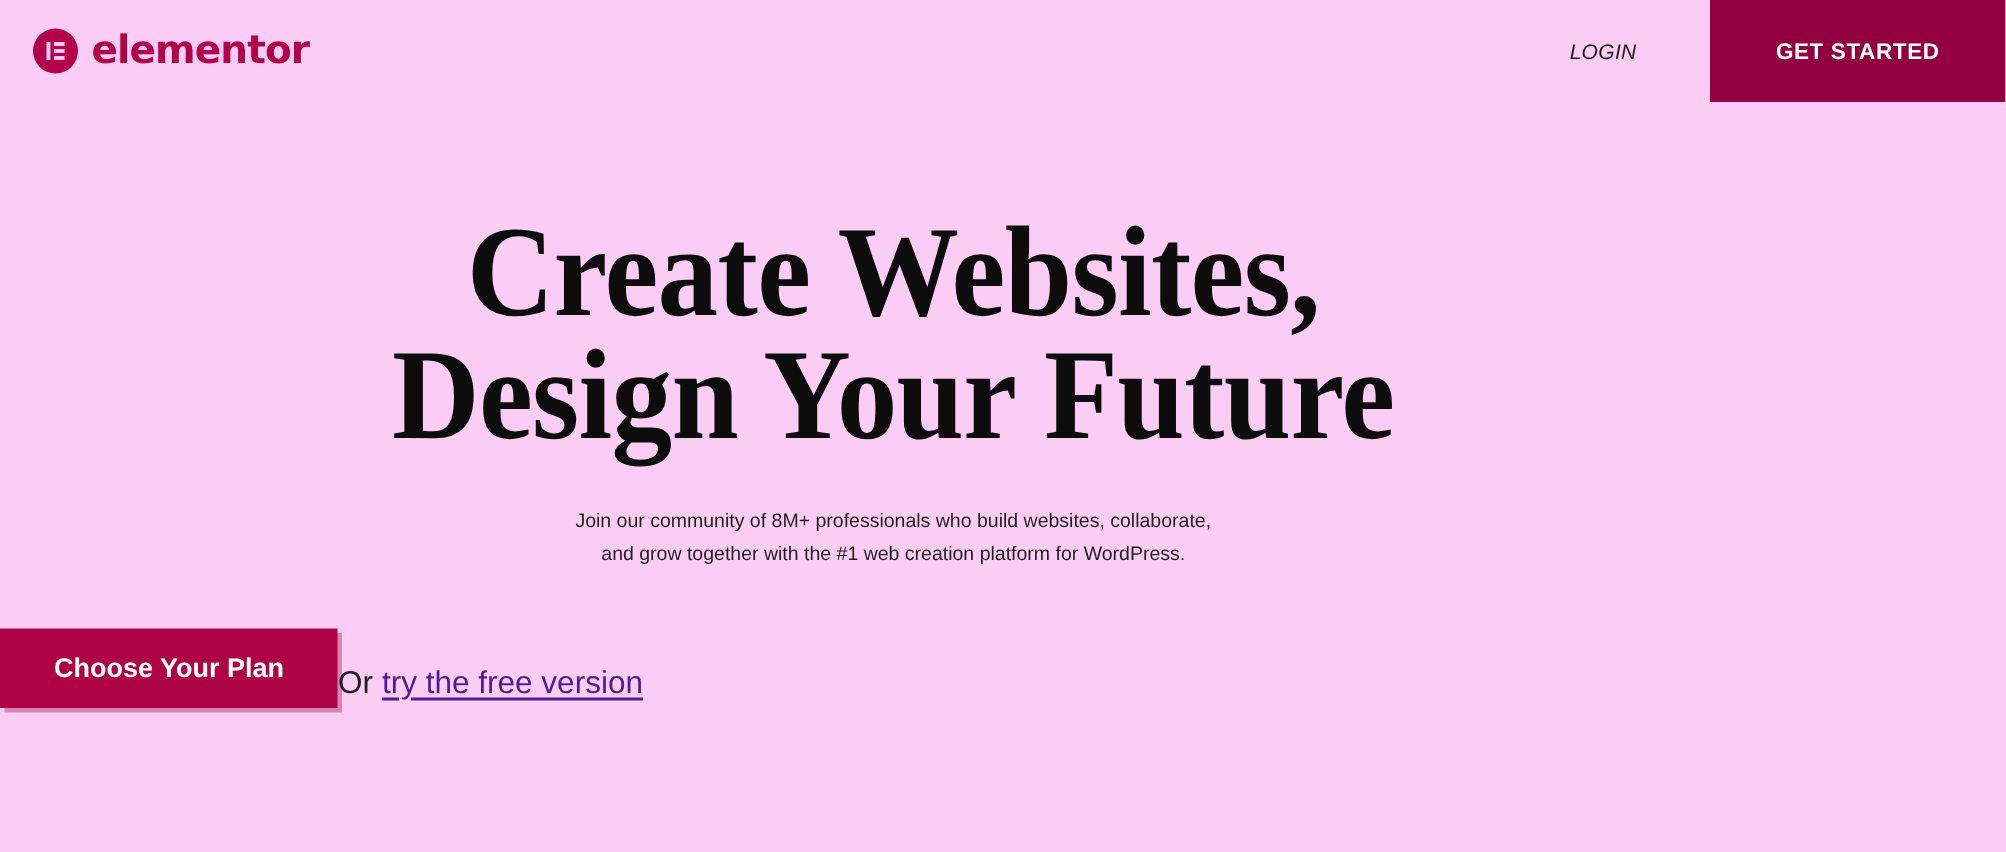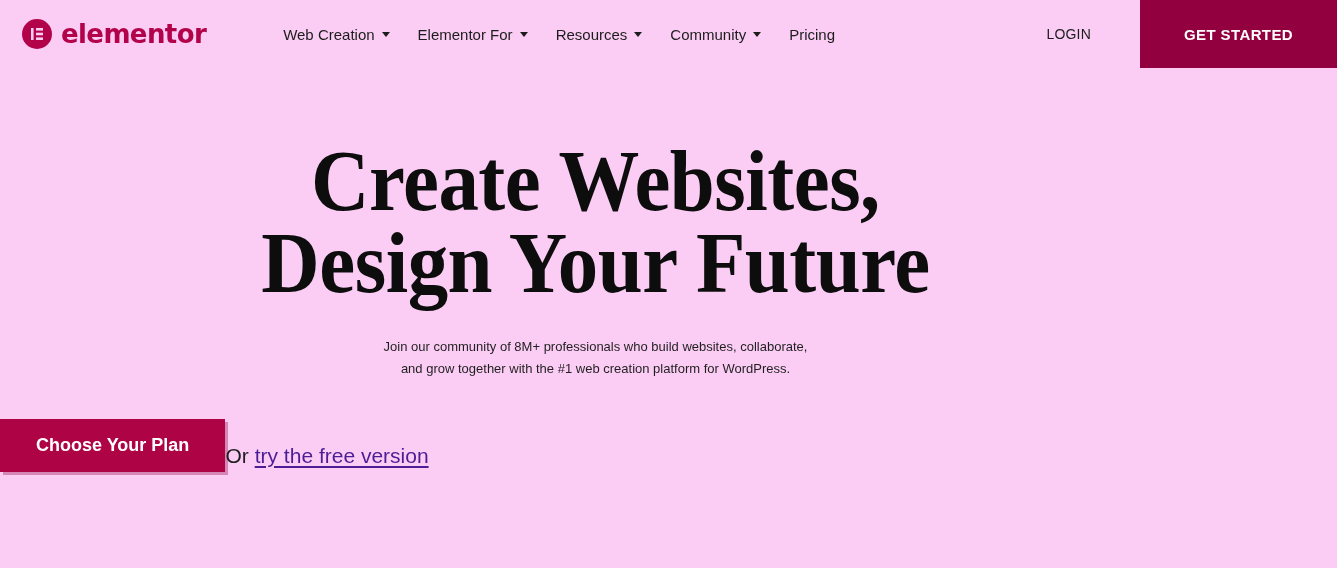--- a/index.html
+++ b/index.html
@@ -17,20 +17,21 @@
   }
 
   
   .site-header {
     position: relative;
     width: 1337px;
     height: 68px;
     background: #fbcdf4;
     display: flex;
     align-items: center;
+    gap: 23px;
   }
 
   .brand {
     display: flex;
     align-items: center;
     gap: 9px;
     margin-left: 22px;
     text-decoration: none;
   }
 
@@ -94,20 +95,21 @@
 
   .login-link {
     display: flex;
     align-items: center;
     padding: 0 25px;
     font-size: 14px;
     color: #1c1c1c;
     text-decoration: none;
     letter-spacing: 0.2px;
     cursor: pointer;
+    font-style: italic;
   }
 
   .get-started-btn {
     display: flex;
     align-items: center;
     justify-content: center;
     width: 197px;
     background: #93003f;
     color: #ffffff;
     font-size: 15px;
@@ -192,47 +194,20 @@
       <svg width="16" height="16" viewBox="0 0 16 16" aria-hidden="true">
         <rect x="2" y="2" width="2.6" height="12" fill="#fbcdf4"></rect>
         <rect x="7" y="2" width="7" height="2.6" fill="#fbcdf4"></rect>
         <rect x="7" y="6.7" width="7" height="2.6" fill="#fbcdf4"></rect>
         <rect x="7" y="11.4" width="7" height="2.6" fill="#fbcdf4"></rect>
       </svg>
     </span>
     <span class="brand-name">elementor</span>
   </a>
 
-  <nav class="main-nav">
-
-    <div class="nav-item">
-      <span>Web Creation</span>
-      <span class="caret"></span>
-    </div>
-
-    <div class="nav-item">
-      <span>Elementor For</span>
-      <span class="caret"></span>
-    </div>
-
-    <div class="nav-item">
-      <span>Resources</span>
-      <span class="caret"></span>
-    </div>
-
-    <div class="nav-item">
-      <span>Community</span>
-      <span class="caret"></span>
-    </div>
-
-    <div class="nav-item">
-      <span>Pricing</span>
-    </div>
-
-  </nav>
 
   <div class="header-right">
     <a class="login-link" href="#">LOGIN</a>
     <button class="get-started-btn">GET STARTED</button>
   </div>
 
 </header>
 
 <main class="hero">
 

